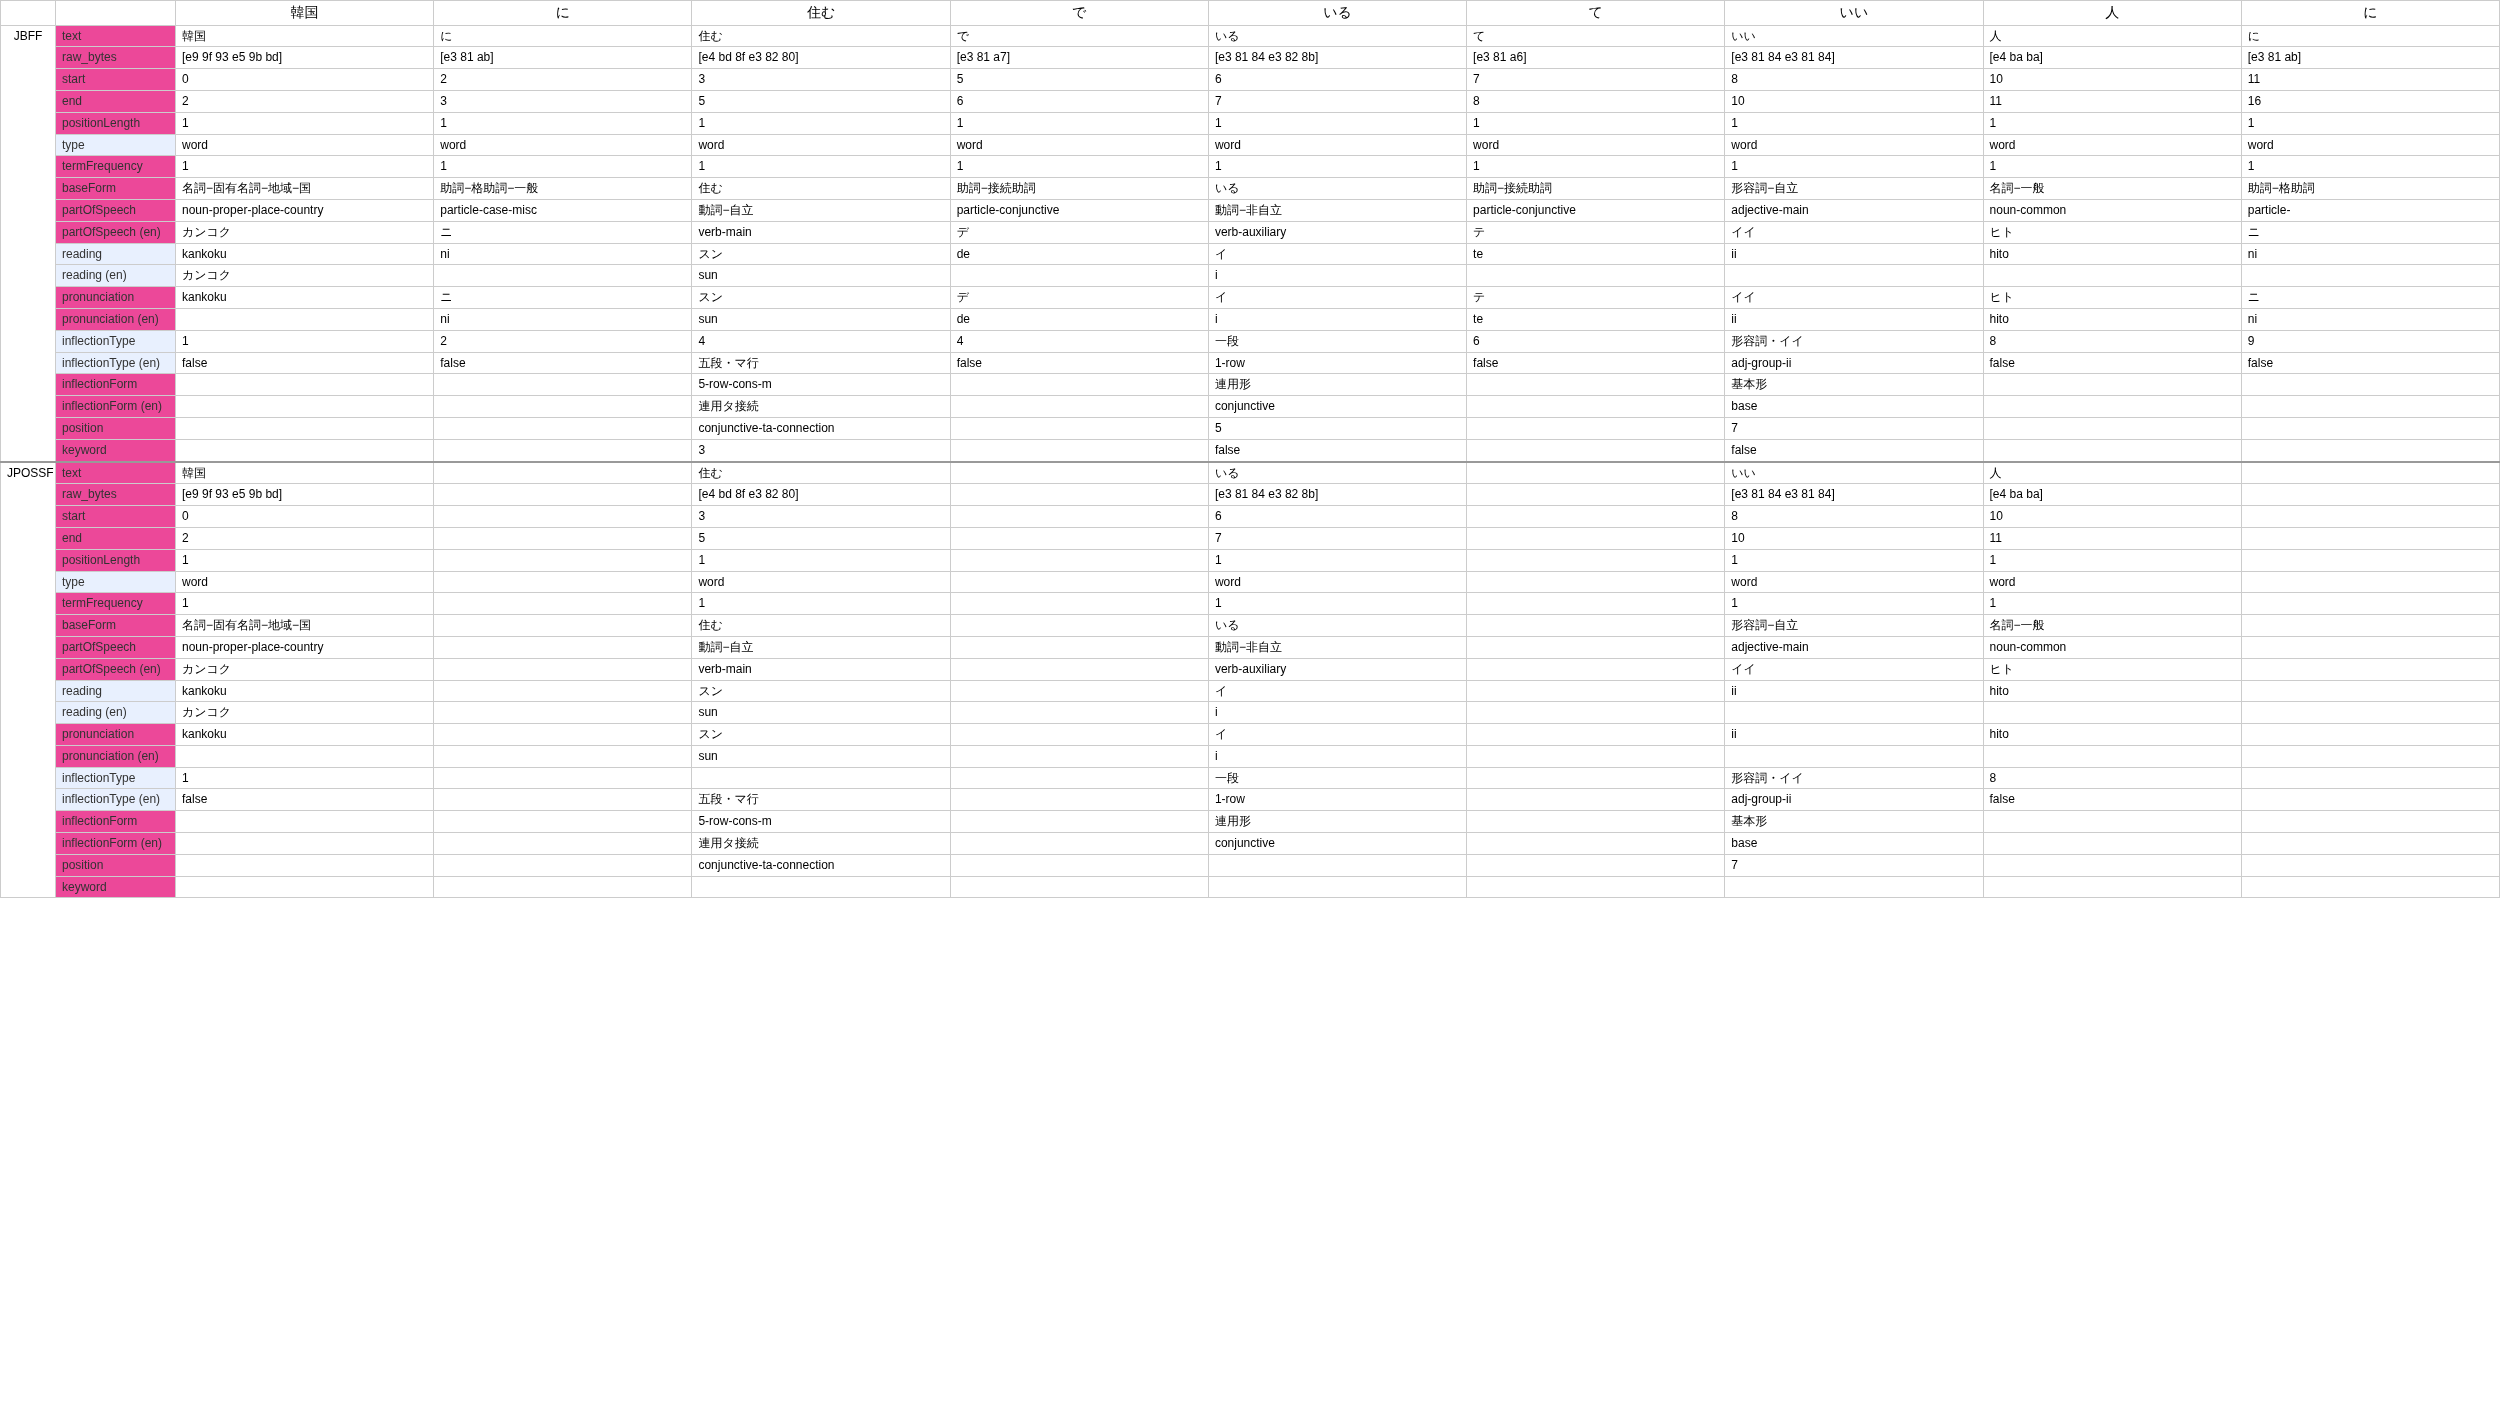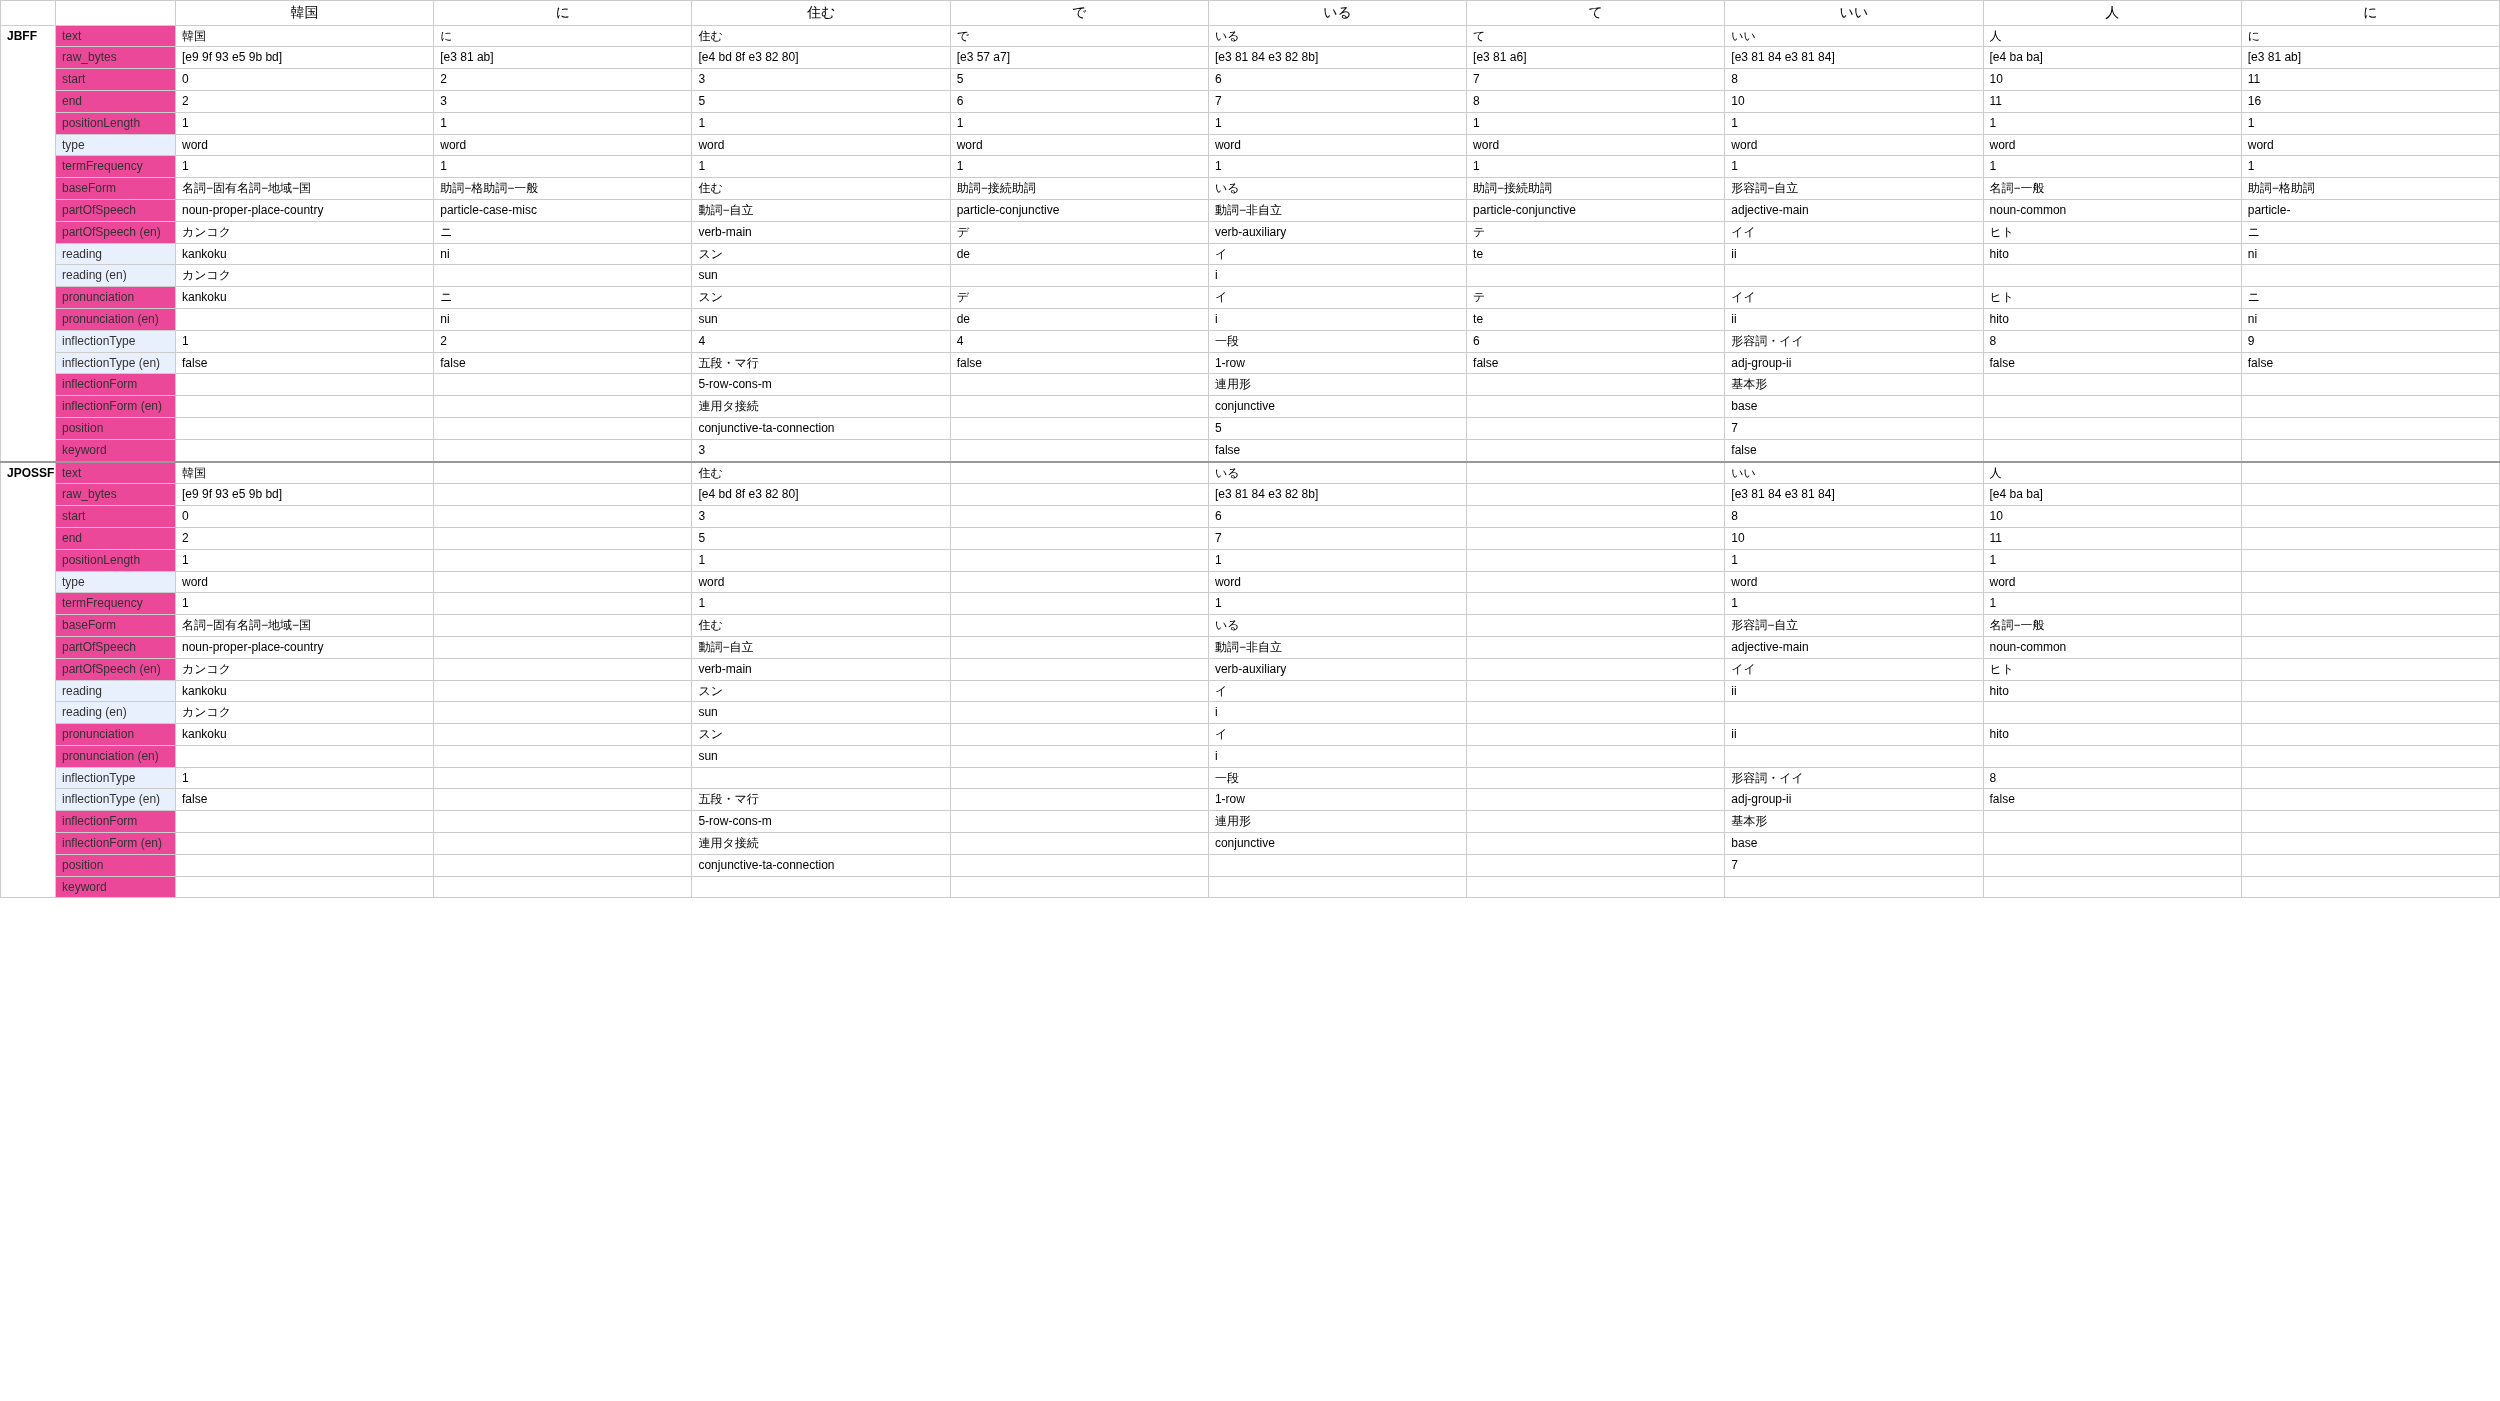--- a/index.html
+++ b/index.html
@@ -15,25 +15,26 @@
       table-layout: fixed;
     }
     .main-table td, .main-table th {
       border: 1px solid #ccc;
       padding: 2px 6px;
       vertical-align: top;
       font-size: 12px;
       line-height: 1.4;
     }
     .section-label {
-      font-weight: bold;
+      font-weight: normal;
       font-size: 13px;
       white-space: nowrap;
       vertical-align: top;
       padding: 4px 6px;
+      text-align: center;
     }
     .prop-label {
       color: #333;
       white-space: nowrap;
       background: #ec4899;
     }
     .prop-label.highlighted {
       background: #e8f0fe;
     }
     .value-cell {
@@ -72,21 +73,21 @@
           <td class="value-cell">て</td>
           <td class="value-cell">いい</td>
           <td class="value-cell">人</td>
           <td class="value-cell">に</td>
         </tr>
         <tr>
           <td class="prop-label">raw_bytes</td>
           <td class="value-cell">[e9 9f 93 e5 9b bd]</td>
           <td class="value-cell">[e3 81 ab]</td>
           <td class="value-cell">[e4 bd 8f e3 82 80]</td>
-          <td class="value-cell">[e3 57 a7]</td>
+          <td class="value-cell">[e3 81 a7]</td>
           <td class="value-cell">[e3 81 84 e3 82 8b]</td>
           <td class="value-cell">[e3 81 a6]</td>
           <td class="value-cell">[e3 81 84 e3 81 84]</td>
           <td class="value-cell">[e4 ba ba]</td>
           <td class="value-cell">[e3 81 ab]</td>
         </tr>
         <tr>
           <td class="prop-label">start</td>
           <td class="value-cell">0</td>
           <td class="value-cell">2</td>

